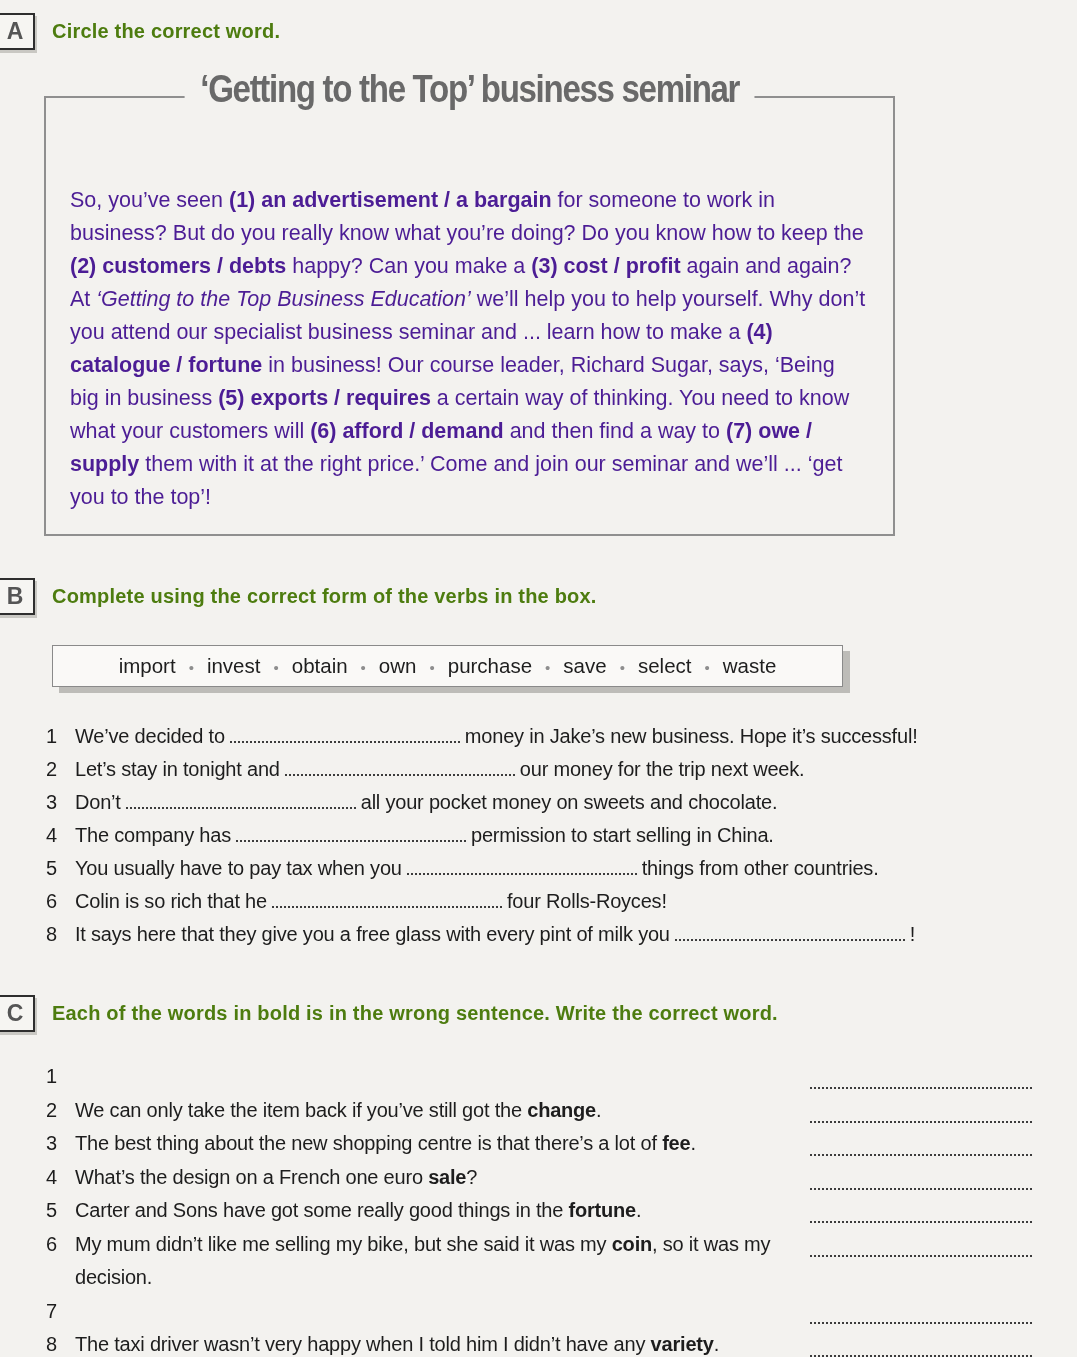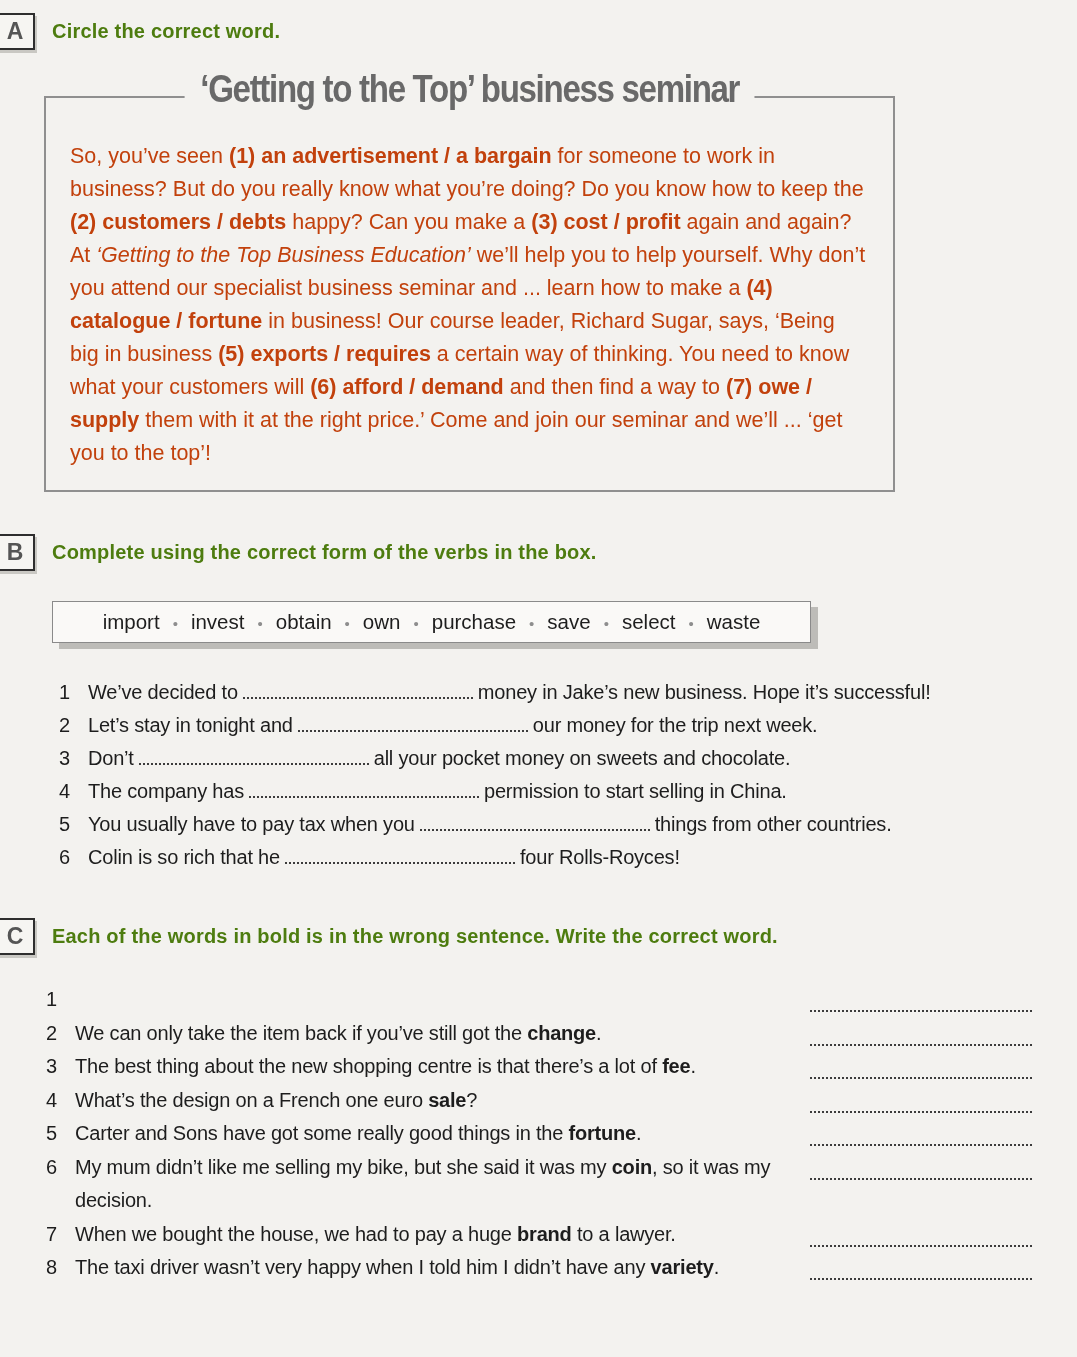--- a/index.html
+++ b/index.html
@@ -25,34 +25,34 @@
   .seminar-box {
     position:relative; margin:46px 182px 0 44px;
     border:2px solid #8f8f8f; padding:42px 26px 20px 24px;
   }
   .seminar-title-wrap { position:absolute; top:-30px; left:0; width:100%; text-align:center; }
   .seminar-title {
     display:inline-block; background:#f3f2ef; padding:0 18px;
     font-weight:bold; font-size:38px; letter-spacing:-1.5px; color:#696969;
     transform:scaleX(.87); transform-origin:center; white-space:nowrap;
   }
-  .seminar-par { font-size:21.5px; line-height:33px; color:#c2410c; }
+  .seminar-par { font-size:21.5px; line-height:33px; color:#4c1d95;margin-top:44px; }
   .seminar-par .bold { font-weight:bold; }
   .seminar-par .italic { font-style:italic; }
 
   
   #section-b { margin-top:42px; }
   .verb-box {
     margin:30px 0 6px 52px; width:741px;
     border:1.5px solid #8a8a8a; background:#faf9f7;
     box-shadow:7px 6px 0 #bdbcb8;
-    padding:8px 8px; text-align:center; font-size:20.5px; color:#1e1e1e;
+    padding:8px 24px; text-align:center; font-size:20.5px; color:#1e1e1e;
   }
   .bullet { color:#8e8e8e; margin:0 13px; font-size:15px; }
-  .b-list { margin:33px 0 0 59px; }
+  .b-list { margin:33px 0 0 46px; }
   .b-item { line-height:33px; font-size:20px; letter-spacing:-.2px; }
   .item-num { display:inline-block; width:29px; }
   .blank { display:inline-block; width:230px; height:4px; border-bottom:2px dotted #3c3c3c; margin:0 5px; }
 
   
   #section-c { margin-top:44px; }
   .c-list { margin:28px 45px 0 46px; }
   .c-item { display:flex; align-items:flex-start; line-height:33.5px; font-size:20px; }
   .c-num { width:29px; flex:none; }
   .c-sentence { width:700px; flex:none; letter-spacing:-.2px; }
@@ -81,20 +81,21 @@
     <div class="instruction">Complete using the correct form of the verbs in the box.</div>
   </div>
   <div class="verb-box"><span class="verb">import</span><span class="bullet">•</span><span class="verb">invest</span><span class="bullet">•</span><span class="verb">obtain</span><span class="bullet">•</span><span class="verb">own</span><span class="bullet">•</span><span class="verb">purchase</span><span class="bullet">•</span><span class="verb">save</span><span class="bullet">•</span><span class="verb">select</span><span class="bullet">•</span><span class="verb">waste</span></div>
   <div class="b-list">
       <div class="b-item"><span class="item-num">1</span><span>We’ve decided to</span><span class="blank"></span><span>money in Jake’s new business. Hope it’s successful!</span></div>
       <div class="b-item"><span class="item-num">2</span><span>Let’s stay in tonight and</span><span class="blank"></span><span>our money for the trip next week.</span></div>
       <div class="b-item"><span class="item-num">3</span><span>Don’t</span><span class="blank"></span><span>all your pocket money on sweets and chocolate.</span></div>
       <div class="b-item"><span class="item-num">4</span><span>The company has</span><span class="blank"></span><span>permission to start selling in China.</span></div>
       <div class="b-item"><span class="item-num">5</span><span>You usually have to pay tax when you</span><span class="blank"></span><span>things from other countries.</span></div>
       <div class="b-item"><span class="item-num">6</span><span>Colin is so rich that he</span><span class="blank"></span><span>four Rolls-Royces!</span></div>
+      <div class="b-item"><span class="item-num">8</span><span>It says here that they give you a free glass with every pint of milk you</span><span class="blank"></span><span>!</span></div>
     </div>
 </div>
 
 <div id="section-c">
   <div class="sec-header">
     <div class="label-box">C</div>
     <div class="instruction">Each of the words in bold is in the wrong sentence. Write the correct word.</div>
   </div>
   <div class="c-list">
       <div class="c-item">
@@ -121,21 +122,20 @@
         <span class="c-sentence"><span>Carter and Sons have got some really good things in the </span><span class="bold">fortune</span><span>.</span></span>
         <span class="c-answer"></span>
       </div>
       <div class="c-item">
         <span class="c-num">6</span>
         <span class="c-sentence"><span>My mum didn’t like me selling my bike, but she said it was my </span><span class="bold">coin</span><span>, so it was my decision.</span></span>
         <span class="c-answer"></span>
       </div>
       <div class="c-item">
         <span class="c-num">7</span>
-        <span class="c-sentence"><span>When we bought the house, we had to pay a huge </span><span class="bold">brand</span><span> to a lawyer.</span></span>
         <span class="c-answer"></span>
       </div>
       <div class="c-item">
         <span class="c-num">8</span>
         <span class="c-sentence"><span>The taxi driver wasn’t very happy when I told him I didn’t have any </span><span class="bold">variety</span><span>.</span></span>
         <span class="c-answer"></span>
       </div>
     </div>
 </div>
 

